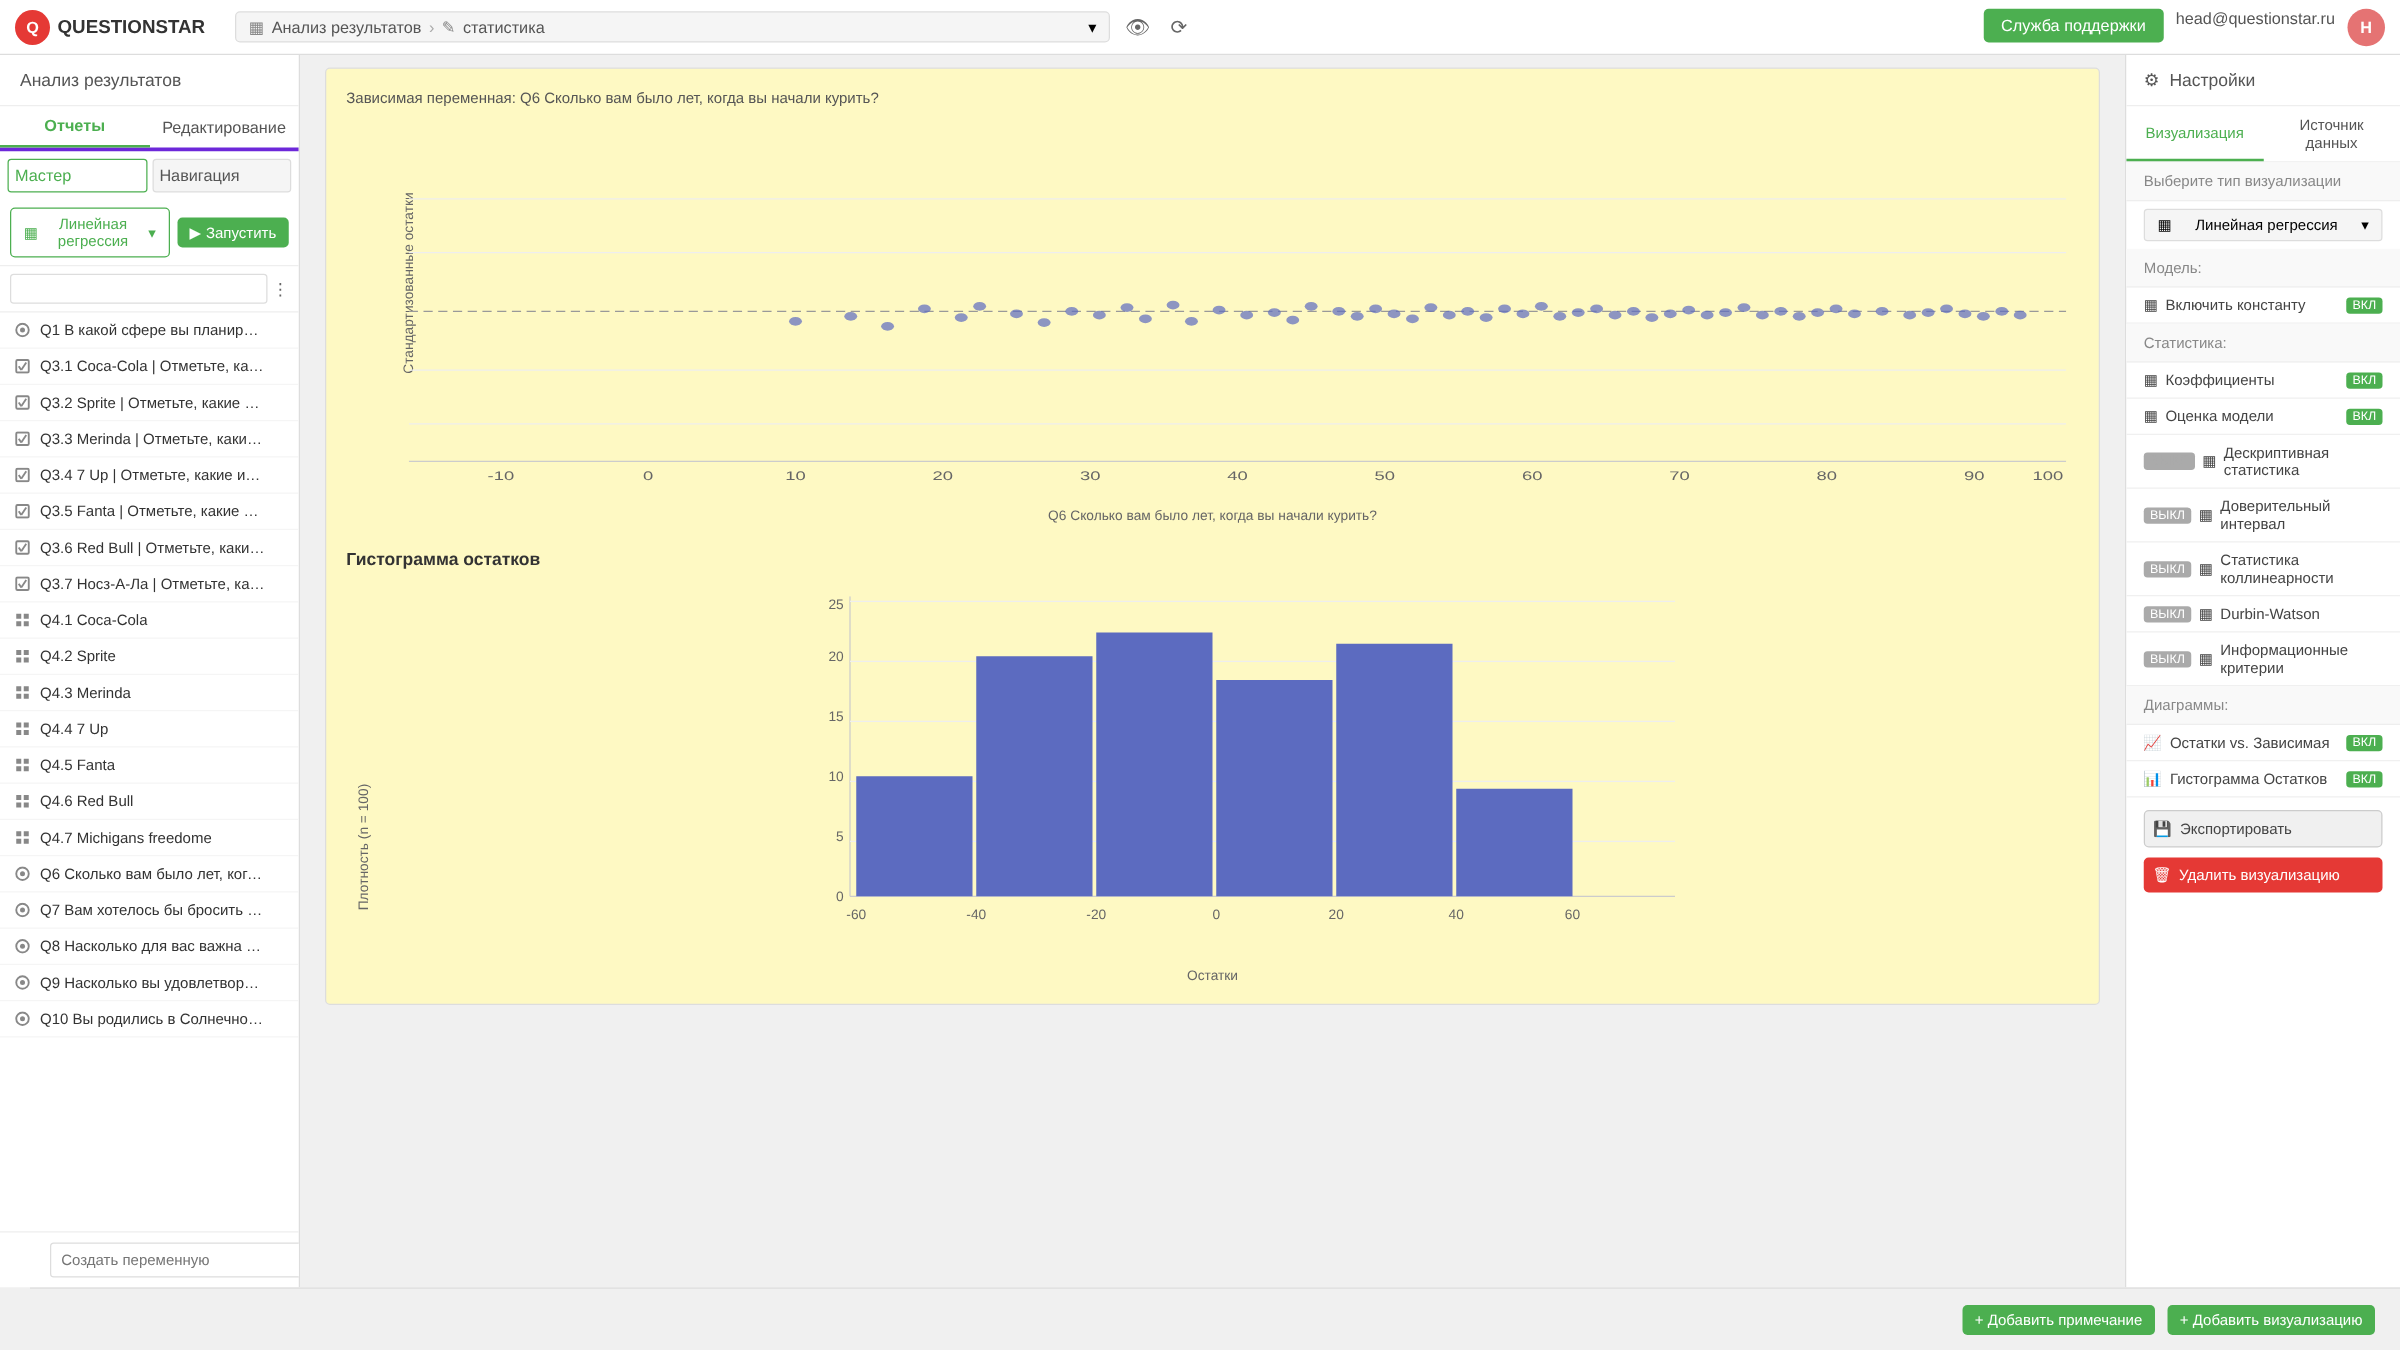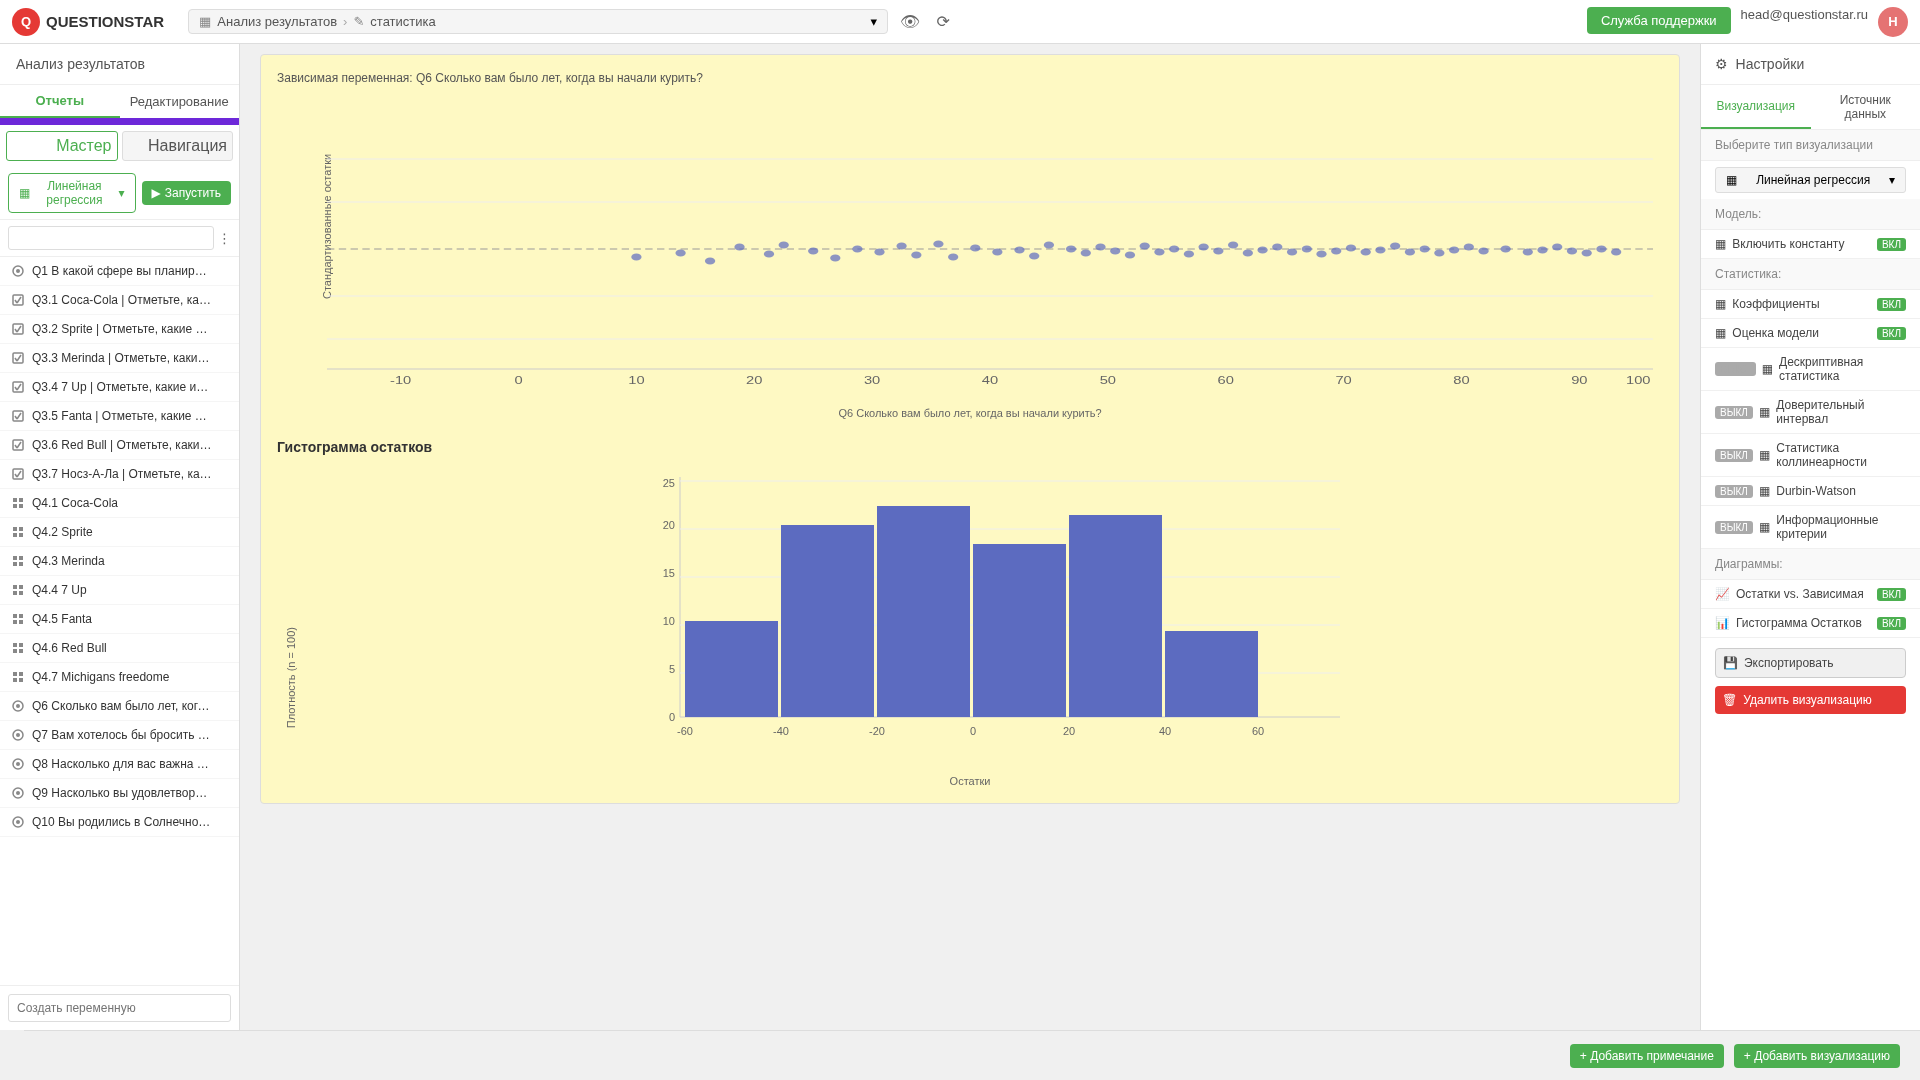--- a/index.html
+++ b/index.html
@@ -17,38 +17,38 @@
     .topbar-user-email { color: #555; font-size: 13px; }
     .topbar-avatar { width: 30px; height: 30px; background: #e57373; border-radius: 50%; display: flex; align-items: center; justify-content: center; color: white; font-weight: bold; }
     .topbar-icon-btn { background: none; border: none; cursor: pointer; color: #666; font-size: 16px; padding: 4px; }
 
     
     .main-layout { display: flex; flex: 1; overflow: hidden; }
 
     
     .sidebar { width: 240px; background: #fff; border-right: 1px solid #ddd; display: flex; flex-direction: column; overflow: hidden; }
     .sidebar-title { padding: 12px 16px; font-size: 14px; color: #555; border-bottom: 1px solid #eee; }
-    .sidebar-tabs { display: flex; border-bottom: 7px solid #6d28d9; }
+    .sidebar-tabs { display: flex; border-bottom: 3px solid #6d28d9; }
     .sidebar-tab { flex: 1; padding: 8px; text-align: center; cursor: pointer; font-size: 13px; color: #555; border: none; background: none; }
     .sidebar-tab.active { border-bottom: 2px solid #4caf50; color: #4caf50; font-weight: bold; }
     .sidebar-subtabs { display: flex; padding: 6px; gap: 4px; }
-    .sidebar-subtab { flex: 1; padding: 5px; text-align: right; cursor: pointer; font-size: 16px; background: #f5f5f5; border: 1px solid #ddd; border-radius: 3px; color: #555; }
+    .sidebar-subtab { flex: 1; padding: 5px; text-align: left; cursor: pointer; font-size: 13px; background: #f5f5f5; border: 1px solid #ddd; border-radius: 3px; color: #555; }
     .sidebar-subtab.active { background: #fff; border-color: #4caf50; color: #4caf50; }
     .sidebar-tools { display: flex; align-items: center; padding: 6px 8px; gap: 6px; border-bottom: 1px solid #eee; }
     .btn-green { background: #4caf50; color: white; border: none; border-radius: 4px; padding: 5px 10px; cursor: pointer; font-size: 12px; display: flex; align-items: center; gap: 4px; }
     .btn-outline-green { background: white; color: #4caf50; border: 1px solid #4caf50; border-radius: 4px; padding: 5px 10px; cursor: pointer; font-size: 12px; display: flex; align-items: center; gap: 4px; }
     .sidebar-search { padding: 6px 8px; border-bottom: 1px solid #eee; display: flex; align-items: center; }
     .sidebar-search input { flex: 1; border: 1px solid #ddd; border-radius: 3px; padding: 4px 8px; font-size: 12px; }
     .sidebar-search-more { background: none; border: none; cursor: pointer; color: #666; margin-left: 4px; }
     .sidebar-list { flex: 1; overflow-y: auto; }
     .sidebar-item { display: flex; align-items: center; padding: 6px 10px; cursor: pointer; gap: 6px; border-bottom: 1px solid #f5f5f5; }
     .sidebar-item-icon { width: 16px; height: 16px; display: flex; align-items: center; justify-content: center; flex-shrink: 0; }
     .sidebar-item-text { font-size: 12px; color: #333; white-space: nowrap; overflow: hidden; text-overflow: ellipsis; max-width: 180px; }
     .sidebar-create-var { padding: 8px; border-top: 1px solid #eee; }
-    .sidebar-create-var input { width: 100%; border: 1px solid #ddd; border-radius: 3px; padding: 6px 8px; font-size: 12px; color: #aaa; }
+    .sidebar-create-var input { width: 100%; border: 1px solid #ddd; border-radius: 3px; padding: 6px 8px; font-size: 12px; color: #aaa; margin-left: 32px; }
 
     
     .content { flex: 1; overflow-y: auto; background: #f0f0f0; padding: 0; }
     .content-inner { padding: 10px 20px 20px 20px; }
 
     
     .chart-card { background: #fef9c3; border-radius: 4px; border: 1px solid #ddd; margin-bottom: 10px; padding: 16px; }
     .chart-title { font-size: 15px; font-weight: bold; color: #333; margin-bottom: 12px; }
     .dep-var-label { font-size: 12px; color: #555; margin-bottom: 14px; }
 

